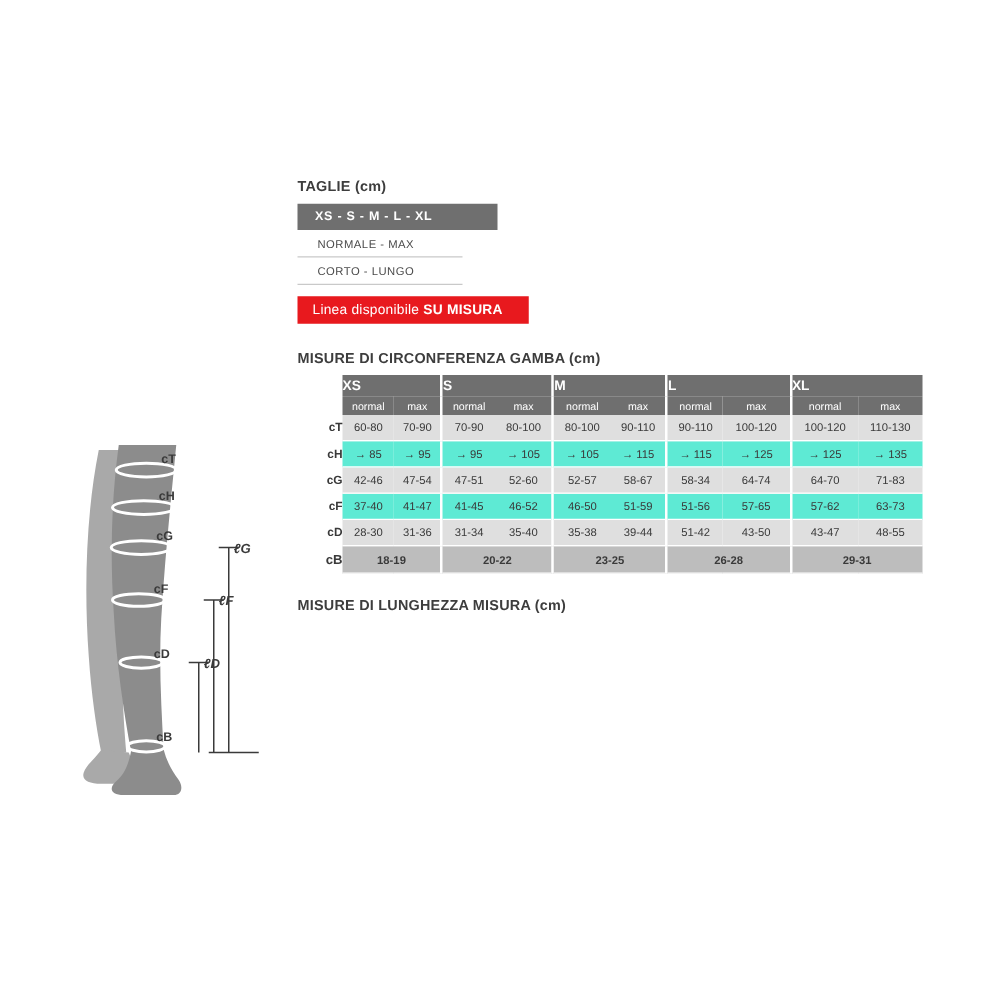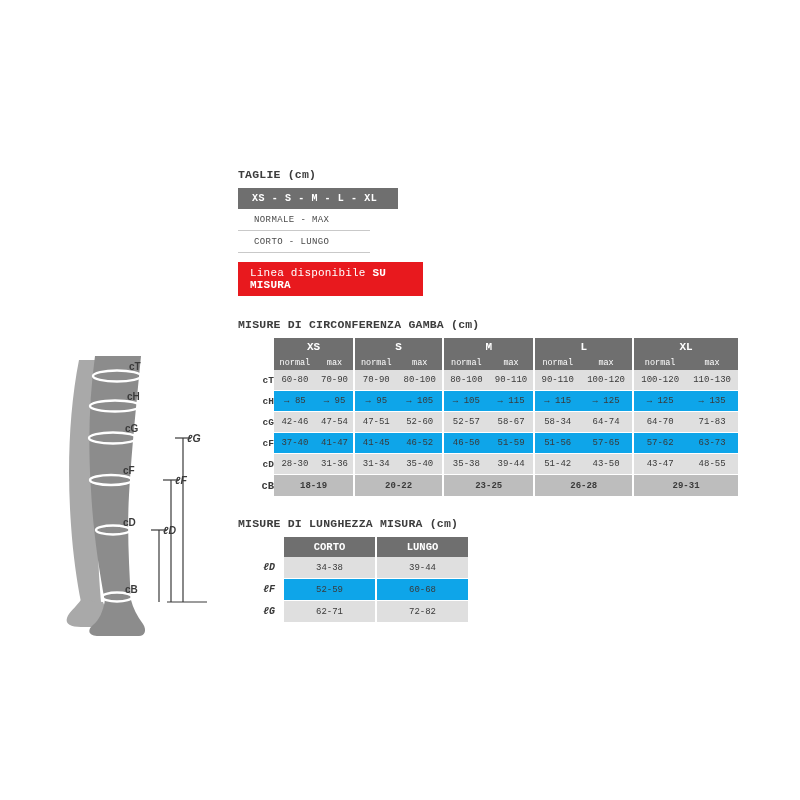--- a/index.html
+++ b/index.html
@@ -22,23 +22,22 @@
     left: 55px;
     top: 350px;
     width: 175px;
     height: 290px;
   }
 
   
   #content {
     position: absolute;
     left: 238px;
-    top: 168px;
+    top: 144px;
     width: 500px;
-    font-family: Liberation Mono, monospace;
   }
 
   .section-title {
     font-size: 11.5px;
     font-weight: bold;
     color: #3d3d3d;
     letter-spacing: .2px;
     margin: 0 0 7px 0;
   }
 
@@ -81,21 +80,21 @@
     color: #3a3a3a;
   }
   .circ-table { width: 500px; }
   .circ-table td, .circ-table th { padding: 0; }
 
   .grp-head {
     background: #6f6f6f;
     color: #ffffff;
     font-weight: bold;
     font-size: 11px;
-    text-align: center;
+    text-align: left;
     height: 17px;
     border-right: 2px solid #ffffff;
   }
   .grp-sub {
     background: #6f6f6f;
     color: #ffffff;
     font-size: 8.5px;
     text-align: center;
     height: 15px;
     font-weight: normal;
@@ -111,21 +110,21 @@
     text-align: right;
     padding-right: 9px;
     background: #ffffff;
   }
   .cell {
     text-align: center;
     height: 20px;
     border-bottom: 1px solid #ffffff;
   }
   .band-a { background: #dfdfdf; }
-  .band-b { background: #0ea5e9; }
+  .band-b { background: #5eead4; }
   .cell.rsep { border-right: 2px solid #ffffff; }
 
   .cb-row .cell {
     background: #bdbdbd;
     font-weight: bold;
     height: 21px;
   }
   .cb-row .rowlabel { font-size: 10.5px; }
 
   
@@ -309,40 +308,14 @@
           <td colspan="2" class="cell rsep">18-19</td>
           <td colspan="2" class="cell rsep">20-22</td>
           <td colspan="2" class="cell rsep">23-25</td>
           <td colspan="2" class="cell rsep">26-28</td>
           <td colspan="2" class="cell">29-31</td>
         </tr>
       </tbody>
   </table>
 
   <div class="section-title len-title">MISURE DI LUNGHEZZA MISURA (cm)</div>
-  <table class="len-table">
-    <thead>
-      <tr>
-        <td class="len-label"></td>
-        <th class="len-head">CORTO</th>
-        <th class="len-head last">LUNGO</th>
-      </tr>
-    </thead>
-    <tbody id="len-body">
-        <tr>
-          <td class="len-label">ℓD</td>
-          <td class="len-cell band-a">34-38</td>
-          <td class="len-cell band-a last">39-44</td>
-        </tr>
-        <tr>
-          <td class="len-label">ℓF</td>
-          <td class="len-cell band-b">52-59</td>
-          <td class="len-cell band-b last">60-68</td>
-        </tr>
-        <tr>
-          <td class="len-label">ℓG</td>
-          <td class="len-cell band-a">62-71</td>
-          <td class="len-cell band-a last">72-82</td>
-        </tr>
-      </tbody>
-  </table>
 
 </div>
 
 </body></html>

